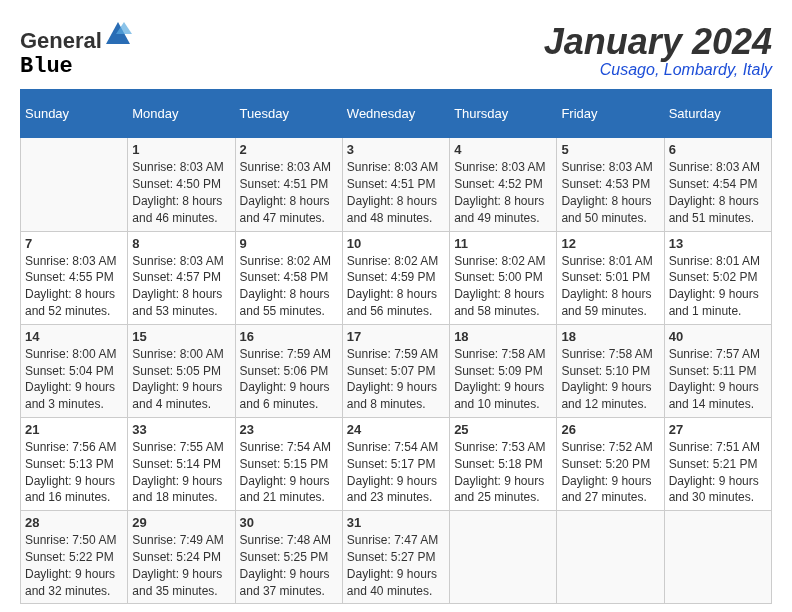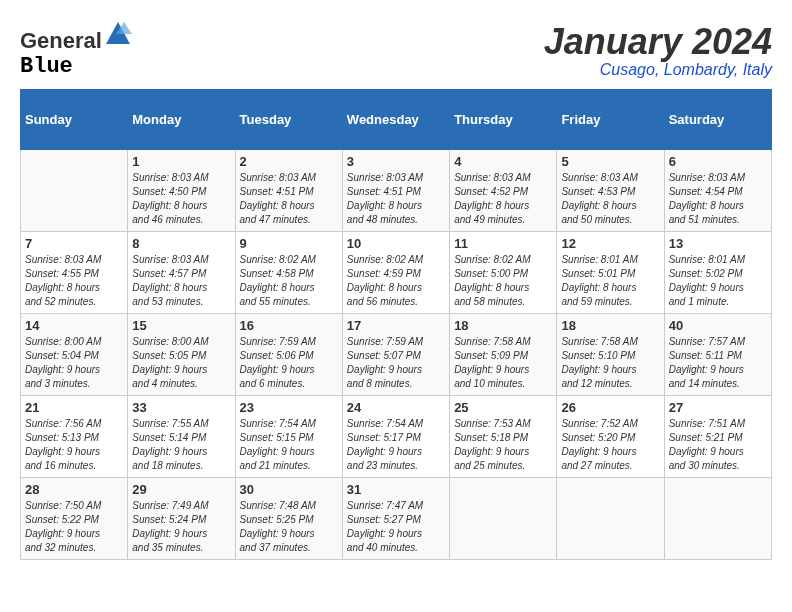--- a/index.html
+++ b/index.html
@@ -47,24 +47,24 @@
       color: #1d4ed8;
     }
     table {
       width: 100%;
       border-collapse: collapse;
       font-size: 11px;
     }
     thead tr th {
       background: #2a6db5;
       color: #fff;
-      padding: 22px 4px;
+      padding: 16px 4px;
       text-align: left;
       font-size: 13px;
-      font-weight: bold;
+      font-weight: normal;
       border: 1px solid #2a6db5;
     }
     tbody tr td {
       border: 1px solid #ccc;
       vertical-align: top;
       padding: 4px;
       width: 106px;
       min-height: 80px;
       background: #fff;
     }
@@ -72,24 +72,23 @@
       background: #f9f9f9;
     }
     .day-number {
       font-size: 13px;
       font-weight: bold;
       color: #333;
       display: block;
       margin-bottom: 2px;
     }
     .day-info {
-      font-size: 10px;
+      font-size: 12px;
       color: #333;
       line-height: 1.4;
-      font-style: italic;
     }
     td.empty {
       background: #fff !important;
     }
     tbody tr:nth-child(odd) td.empty {
       background: #f9f9f9 !important;
     }
   </style>
 </head>
 <body>

